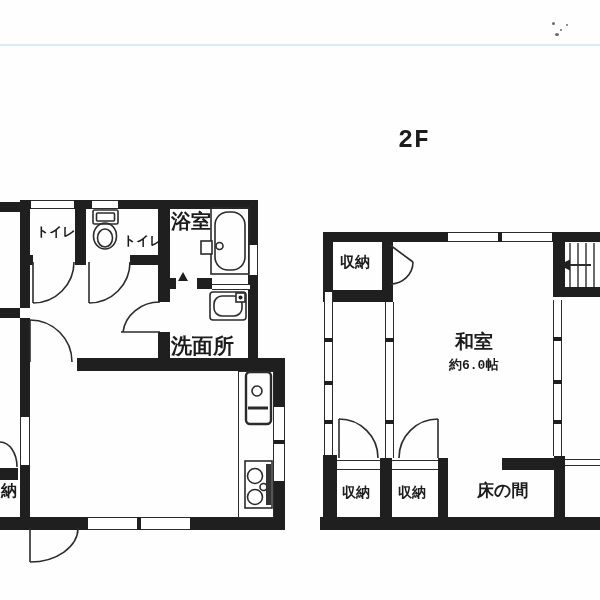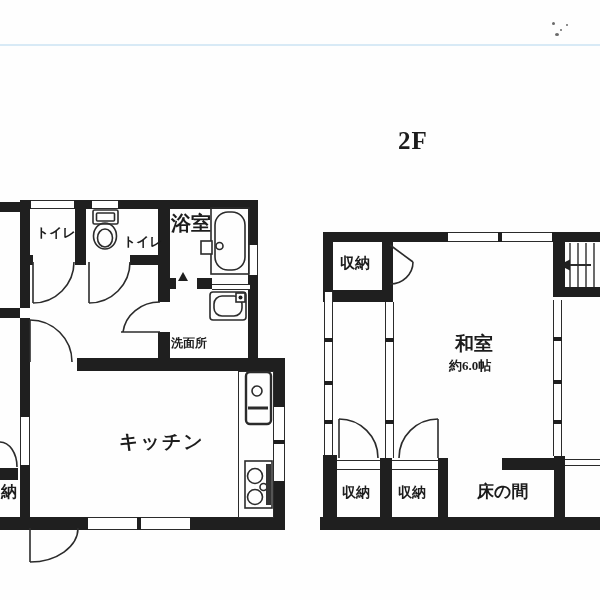--- a/index.html
+++ b/index.html
@@ -1,17 +1,17 @@
 <!DOCTYPE html>
 <html><head>
 <meta charset="utf-8">
 <style>
   html,body{margin:0;padding:0;background:#fff;}
   #canvas{position:relative;width:600px;height:600px;background:#fefefe;overflow:hidden;
-          font-family:Liberation Serif, serif;}
+          font-family:Liberation Mono, monospace;}
   .wall{position:absolute;background:#1f1f1f;}
   .win-h{position:absolute;background:#fff;border-top:1.5px solid #2b2b2b;border-bottom:1.5px solid #2b2b2b;box-sizing:border-box;}
   .win-v{position:absolute;background:#fff;border-left:1.5px solid #2b2b2b;border-right:1.5px solid #2b2b2b;box-sizing:border-box;}
   .tick{position:absolute;background:#1f1f1f;}
   .lbl{position:absolute;color:#1c1c1c;font-weight:700;white-space:nowrap;line-height:1;}
   #svg-overlay{position:absolute;left:0;top:0;}
   #scanline{position:absolute;left:0;top:44px;width:600px;height:2px;background:#d8eaf6;}
   .speck{position:absolute;border-radius:50%;background:#6a6a6a;}
 </style>
 </head>
@@ -183,22 +183,21 @@
         <polygon points="559,265 570,259.5 570,270.5" fill="#1f1f1f" stroke="none"></polygon>
       </g>
     </g>
   </svg>
 
   <div class="lbl" style="left:398px;top:128px;font-size:25px;letter-spacing:1px;font-weight:600;">2F</div>
 
   <div class="lbl" style="left:36px;top:226px;font-size:13px;">トイレ</div>
   <div class="lbl" style="left:123px;top:235px;font-size:13px;">トイレ</div>
   <div class="lbl" style="left:171px;top:213px;font-size:20px;">浴室</div>
-  <div class="lbl" style="left:171px;top:337px;font-size:12px;">洗面所</div>
-  <div class="lbl" style="left:119px;top:432px;font-size:19px;letter-spacing:2px;">キッチン</div>
+  <div class="lbl" style="left:171px;top:337px;font-size:21px;">洗面所</div>
   <div class="lbl" style="left:1px;top:484px;font-size:16px;">納</div>
 
   <div class="lbl" style="left:340px;top:256px;font-size:15px;">収納</div>
   <div class="lbl" style="left:342px;top:486px;font-size:14px;">収納</div>
   <div class="lbl" style="left:398px;top:486px;font-size:14px;">収納</div>
   <div class="lbl" style="left:455px;top:334px;font-size:19px;">和室</div>
   <div class="lbl" style="left:449px;top:359px;font-size:13px;font-weight:600;">約6.0帖</div>
   <div class="lbl" style="left:477px;top:483px;font-size:17px;">床の間</div>
 
 </div>

